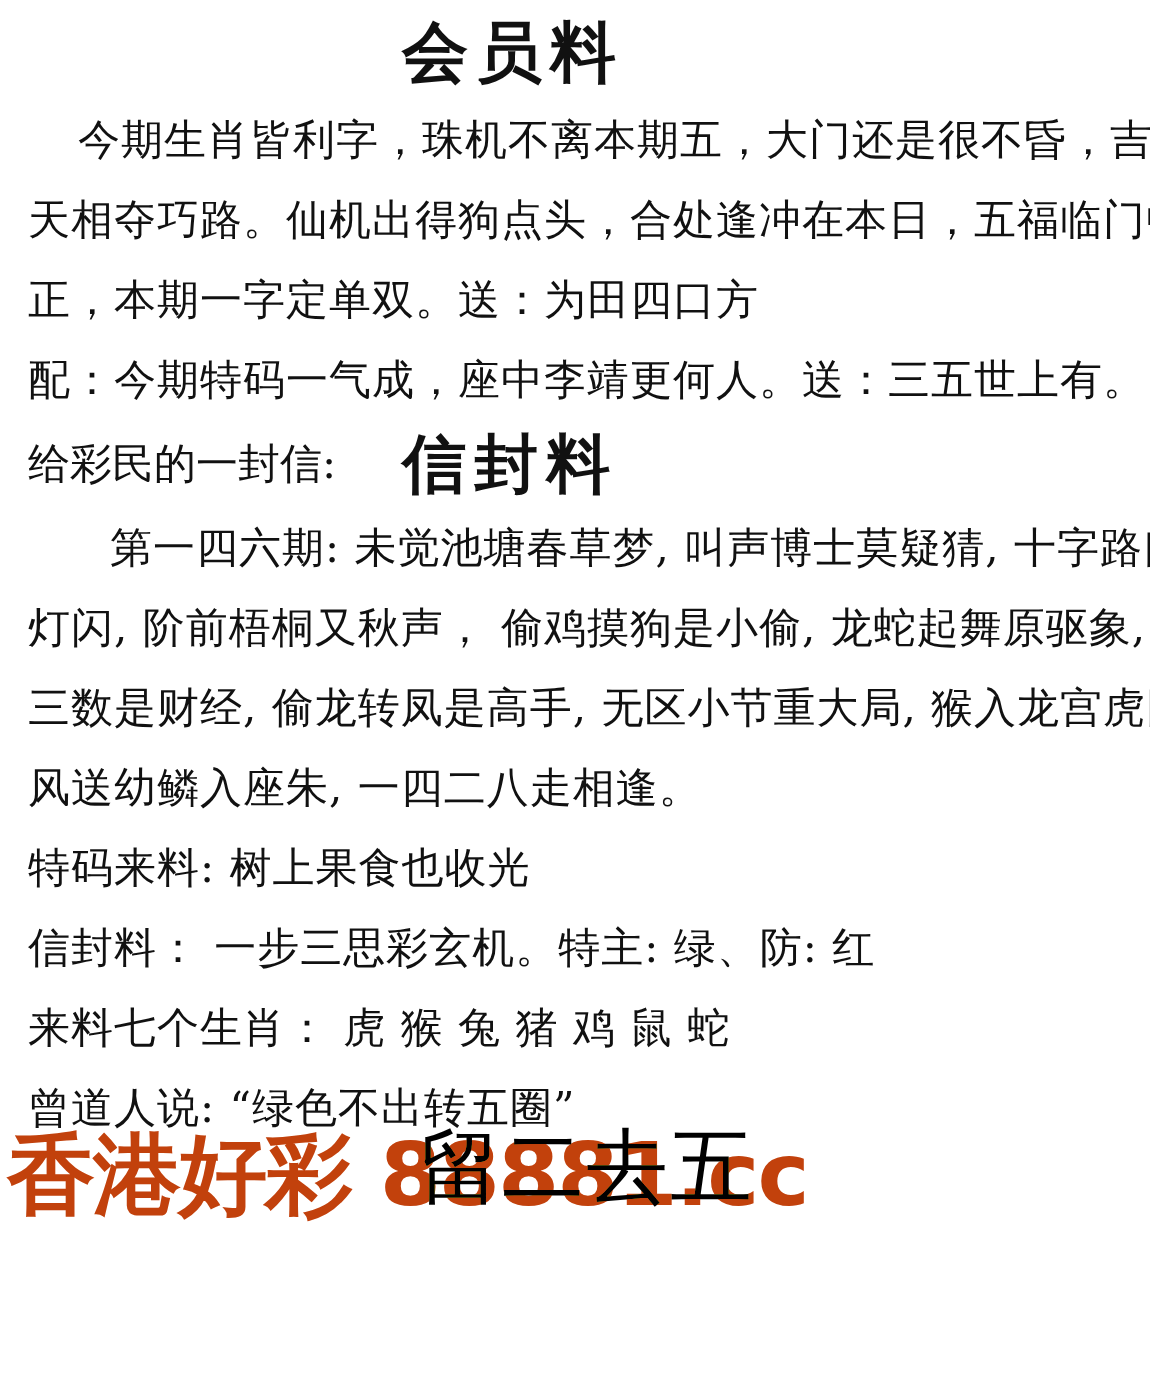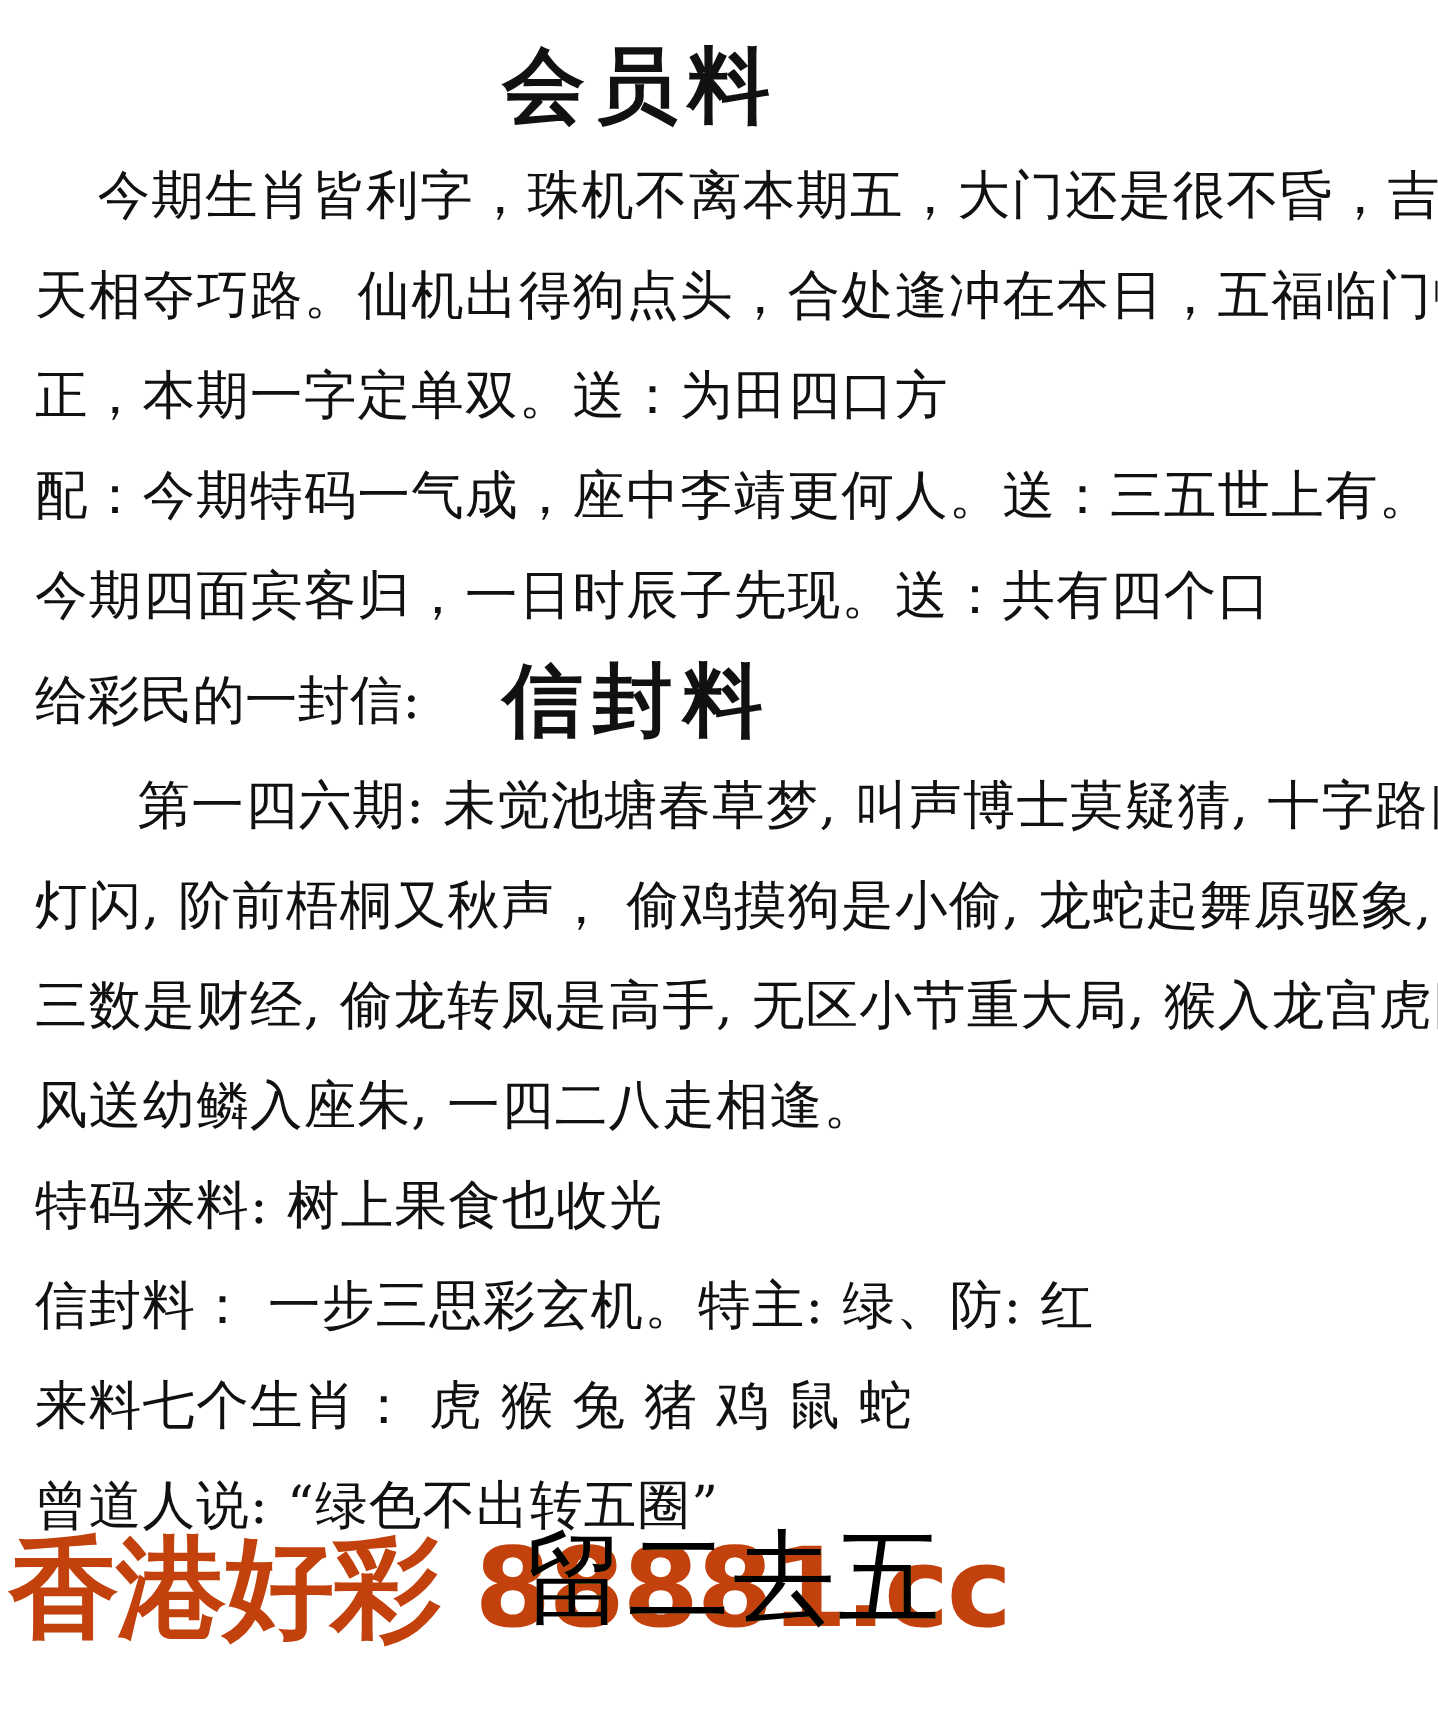--- a/index.html
+++ b/index.html
@@ -11,21 +11,21 @@
     width: 1150px;
     height: 1388px;
     overflow: hidden;
     color: #111111;
     font-family: "DejaVu Serif", serif;
   }
   .doc {
     position: relative;
     width: 1094px;
     height: 1021px;
-    padding: 16px 28px;
+    padding: 0 28px;
   }
   .h-member {
     height: 100px;
     line-height: 104px;
     font-size: 66px;
     font-weight: 700;
     letter-spacing: 8px;
     text-align: center;
     position: relative;
     left: -62px;
@@ -90,21 +90,20 @@
 <body>
 
 <div class="doc">
 
   <div class="h-member">会员料</div>
 
   <div class="line indent-1">今期生肖皆利字，珠机不离本期五，大门还是很不昏，吉人</div>
   <div class="line">天相夺巧路。仙机出得狗点头，合处逢冲在本日，五福临门中到</div>
   <div class="line">正，本期一字定单双。送：为田四口方</div>
   <div class="line">配：今期特码一气成，座中李靖更何人。送：三五世上有。</div>
-  <div class="line">今期四面宾客归，一日时辰子先现。送：共有四个口</div>
 
   <div class="env-header">
     <span class="env-label">给彩民的一封信:</span>
     <span class="env-title">信封料</span>
   </div>
 
   <div class="line indent-2">第一四六期: 未觉池塘春草梦, 叫声博士莫疑猜, 十字路口红</div>
   <div class="line">灯闪, 阶前梧桐又秋声， 偷鸡摸狗是小偷, 龙蛇起舞原驱象, 笑谈</div>
   <div class="line">三数是财经, 偷龙转凤是高手, 无区小节重大局, 猴入龙宫虎回头,</div>
   <div class="line">风送幼鳞入座朱, 一四二八走相逢。</div>

